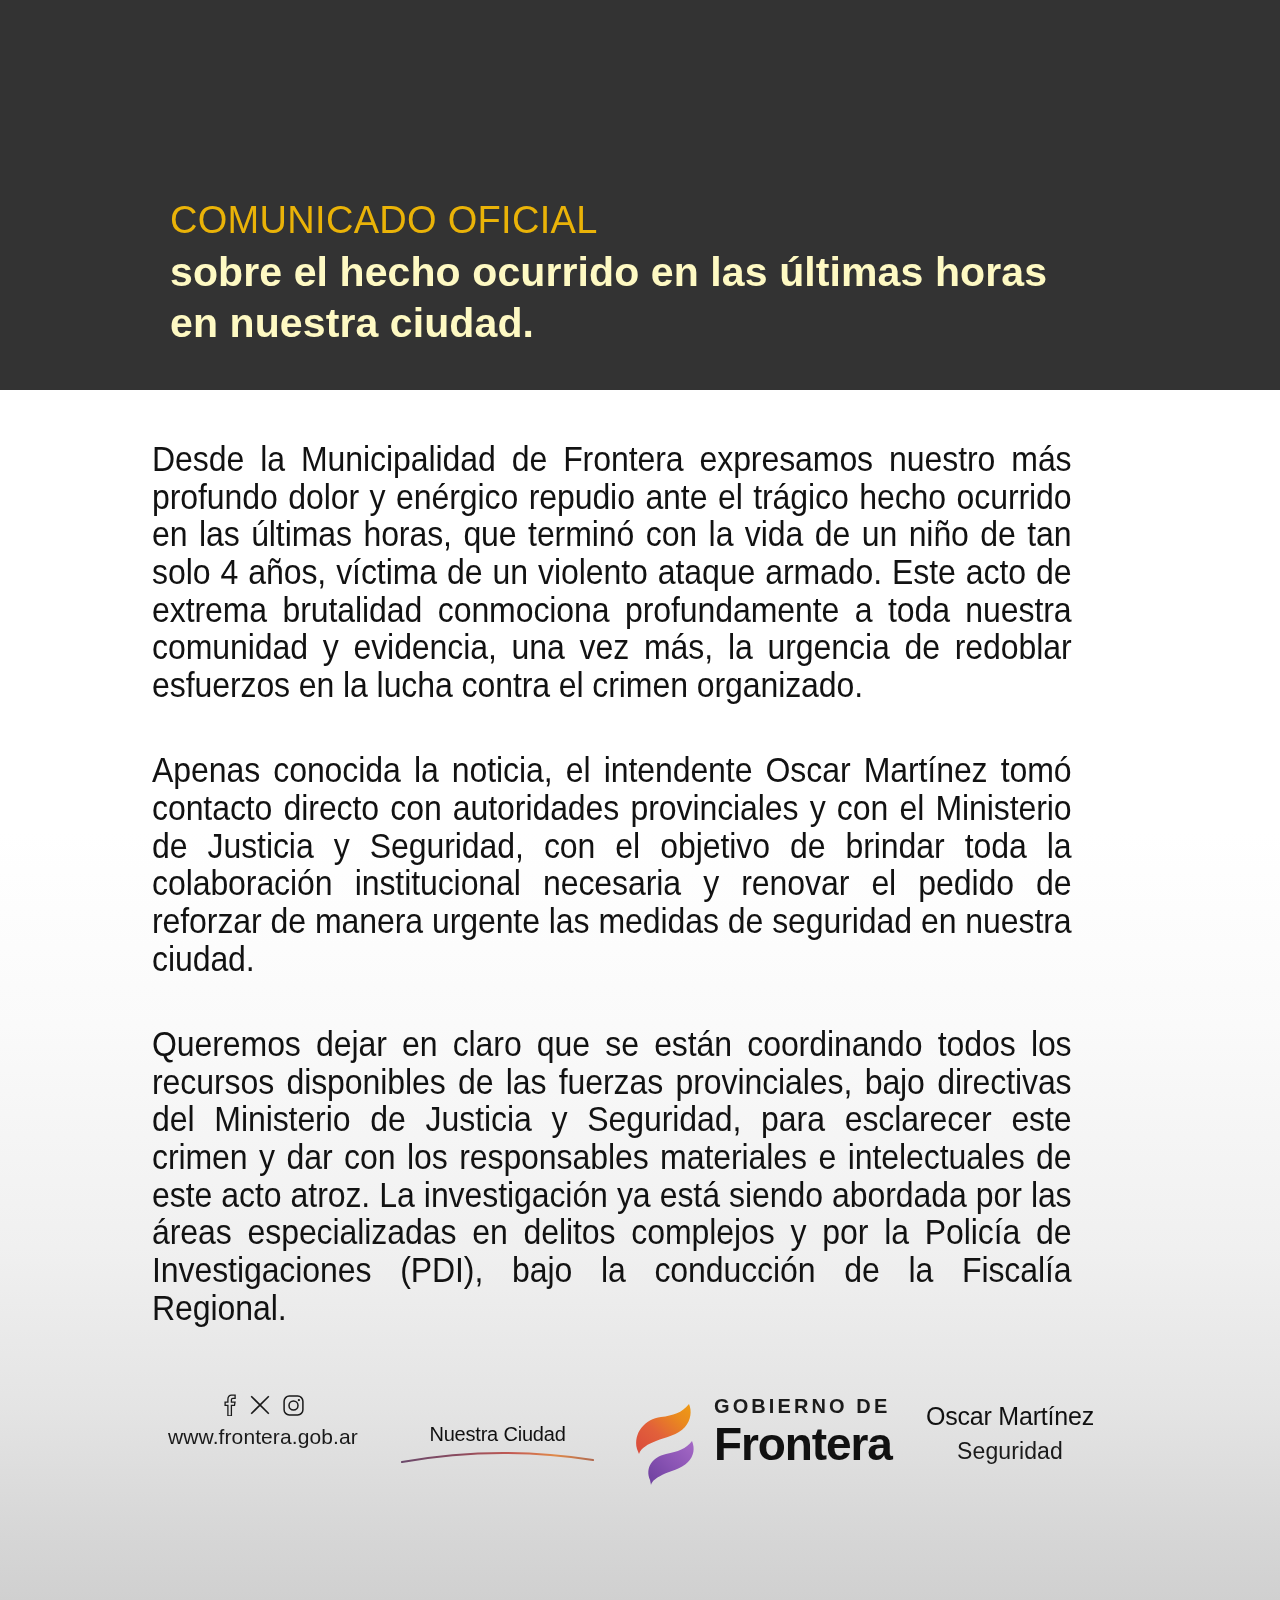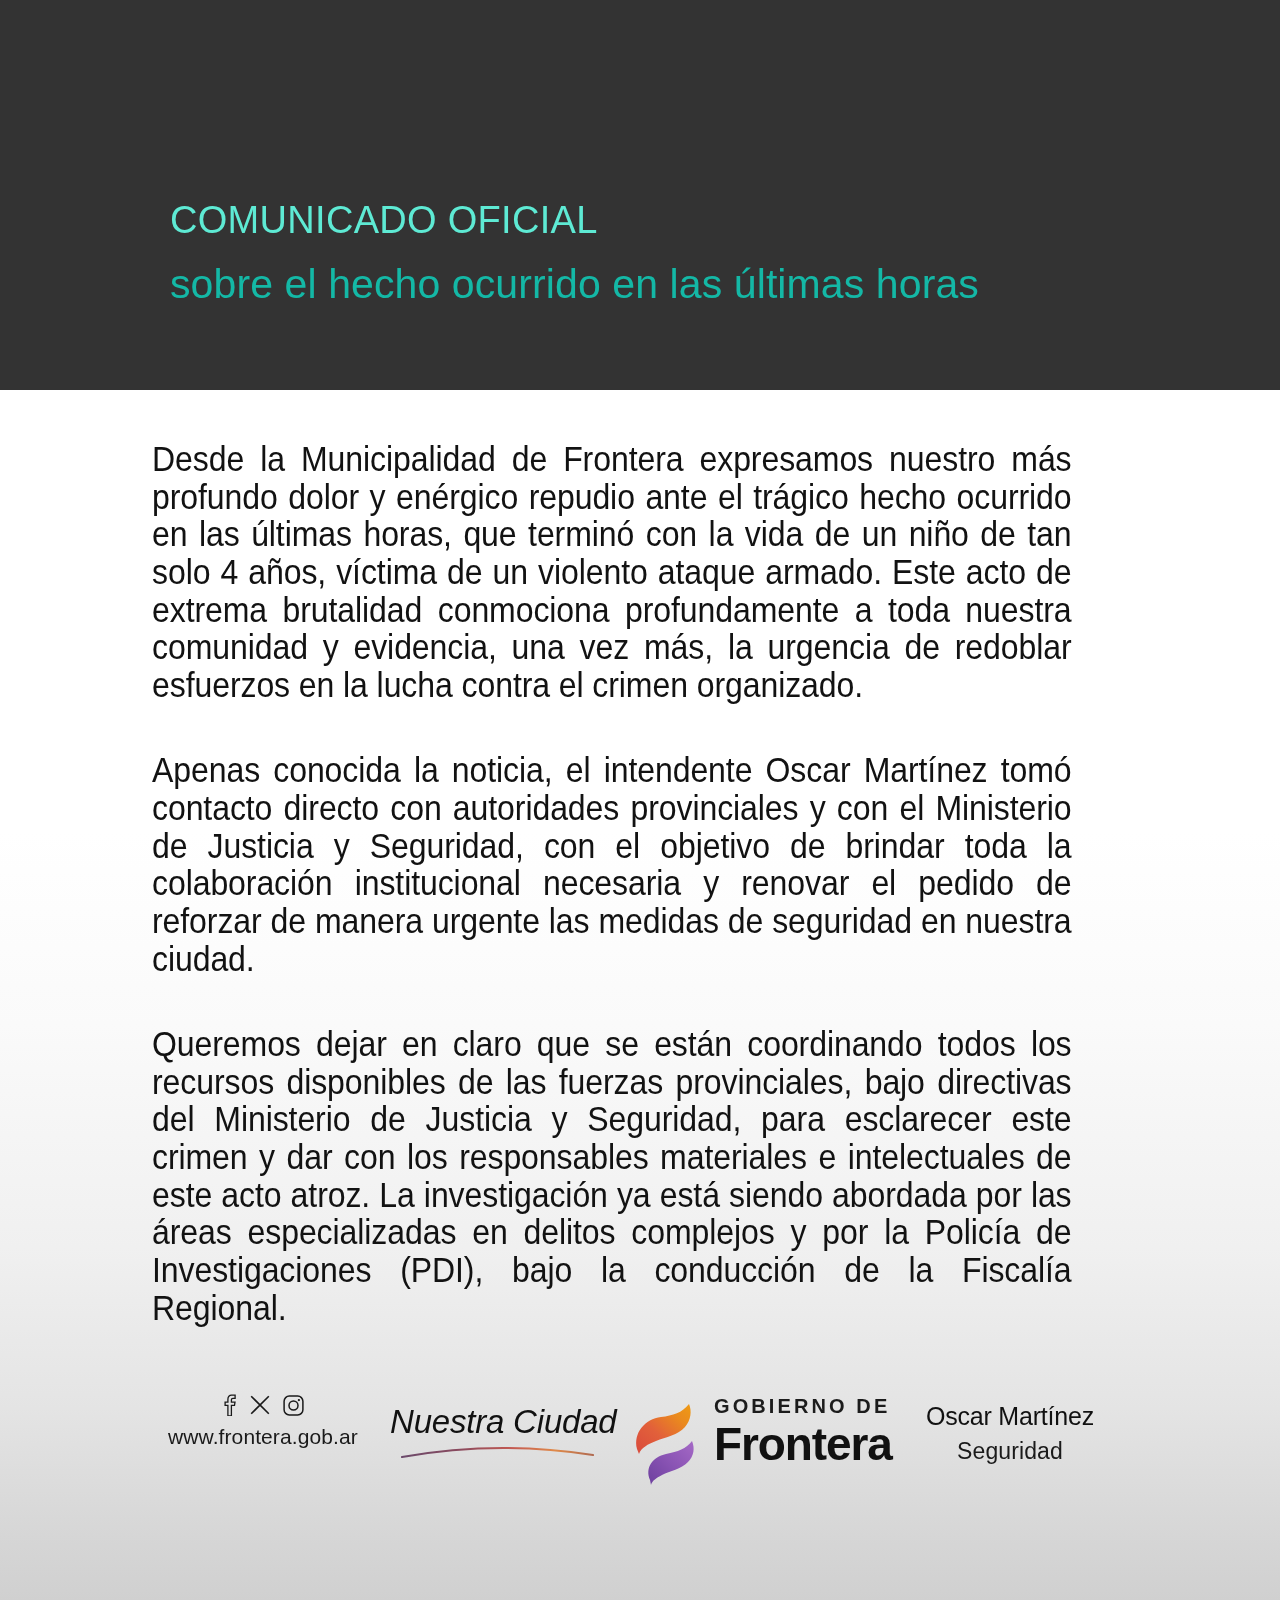--- a/index.html
+++ b/index.html
@@ -40,32 +40,32 @@
     box-sizing: border-box;
     padding-left: 170px;
   }
   .header-inner {
     position: absolute;
     left: 170px;
     top: 196px;
     width: 960px;
   }
   .kicker {
-    color: #5eead4;
+    color: #eab308;
     font-size: 38px;
     font-weight: 400;
     letter-spacing: 0.3px;
     line-height: 1.28;
-    margin: 0 0 14px 0;
+    margin: 0 0 2px 0;
     white-space: nowrap;
   }
   .headline {
-    color: #14b8a6;
+    color: #fef9c3;
     font-size: 41px;
-    font-weight: 400;
+    font-weight: 700;
     line-height: 1.26;
     margin: 0;
     letter-spacing: 0.1px;
   }
   .headline span { display: block; white-space: nowrap; }
 
   
   .body-copy {
     position: absolute;
     left: 152px;
@@ -122,26 +122,26 @@
 
   
   .nuestra-block {
     position: absolute;
     left: 390px;
     top: 25px;
     width: 215px;
     text-align: center;
   }
   .nuestra-text {
-    font-size: 33px;
-    font-style: italic;
+    font-size: 20px;
     font-weight: 500;
     color: #111111;
     letter-spacing: -0.2px;
     white-space: nowrap;
+    margin-top: 20px;
   }
   .nuestra-arc { display: block; margin-top: 1px; }
 
   
   .gob-block {
     position: absolute;
     left: 628px;
     top: 14px;
     display: flex;
     align-items: flex-start;
@@ -193,20 +193,21 @@
 </head>
 <body>
 
 <div class="poster">
 
   <div class="header">
     <div class="header-inner">
       <div class="kicker">COMUNICADO OFICIAL</div>
       <div class="headline">
         <span>sobre el hecho ocurrido en las últimas horas</span>
+        <span>en nuestra ciudad.</span>
       </div>
     </div>
   </div>
 
   <div class="body-copy">
     <p class="para">Desde la Municipalidad de Frontera expresamos nuestro más profundo dolor y enérgico repudio ante el trágico hecho ocurrido en las últimas horas, que terminó con la vida de un niño de tan solo 4 años, víctima de un violento ataque armado. Este acto de extrema brutalidad conmociona profundamente a toda nuestra comunidad y evidencia, una vez más, la urgencia de redoblar esfuerzos en la lucha contra el crimen organizado.</p>
     <p class="para">Apenas conocida la noticia, el intendente Oscar Martínez tomó contacto directo con autoridades provinciales y con el Ministerio de Justicia y Seguridad, con el objetivo de brindar toda la colaboración institucional necesaria y renovar el pedido de reforzar de manera urgente las medidas de seguridad en nuestra ciudad.</p>
     <p class="para">Queremos dejar en claro que se están coordinando todos los recursos disponibles de las fuerzas provinciales, bajo directivas del Ministerio de Justicia y Seguridad, para esclarecer este crimen y dar con los responsables materiales e intelectuales de este acto atroz. La investigación ya está siendo abordada por las áreas especializadas en delitos complejos y por la Policía de Investigaciones (PDI), bajo la conducción de la Fiscalía Regional.</p>
   </div>
 

